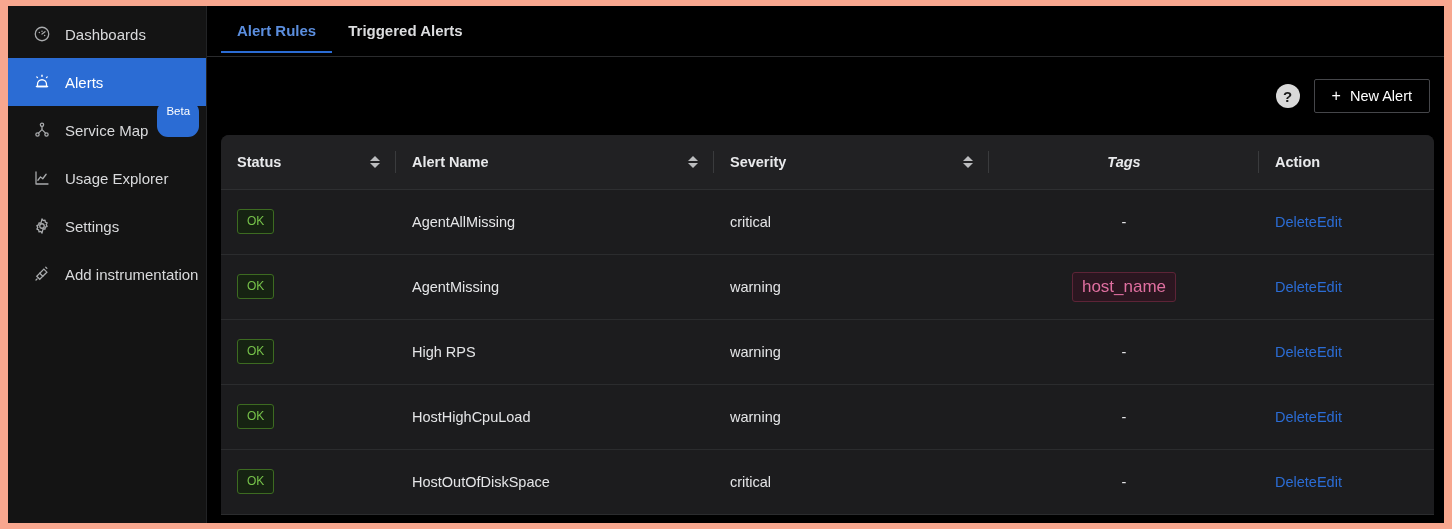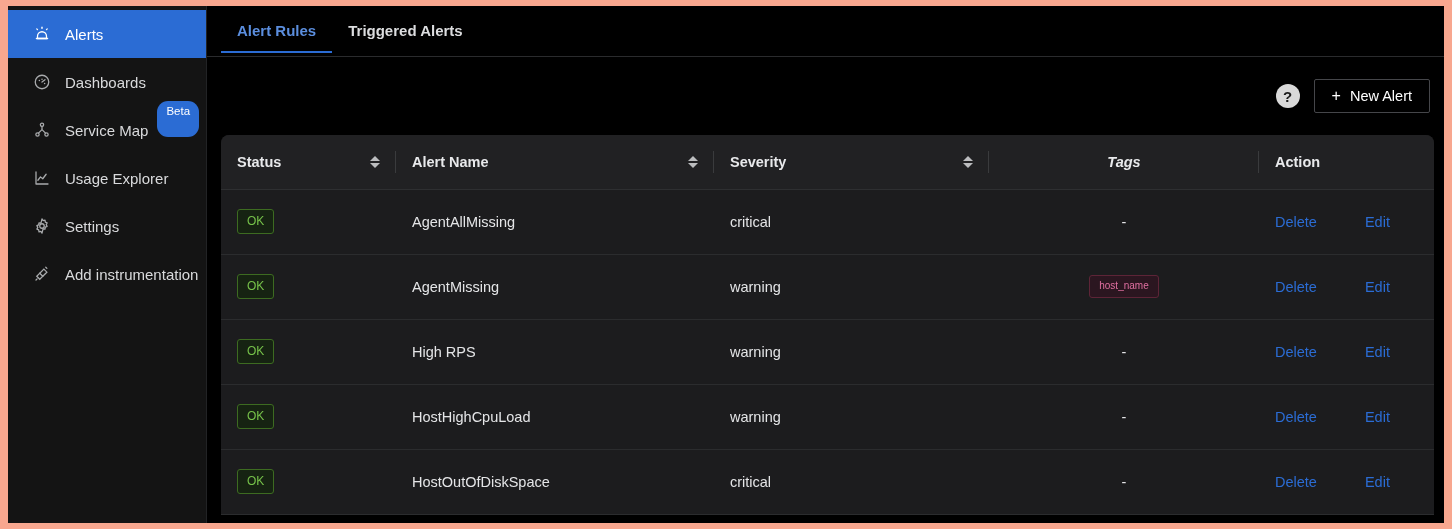--- a/index.html
+++ b/index.html
@@ -217,72 +217,72 @@
     font-size: 12px;
     line-height: 1;
     padding: 5px 9px 6px;
     border-radius: 3px;
   }
   .tag-chip {
     display: inline-block;
     border: 1px solid #5d2437;
     background: #2b1620;
     color: #e06fa0;
-    font-size: 10px;
+    font-size: 17px;
     line-height: 1;
     padding: 5px 9px 6px;
     border-radius: 3px;
   }
   .dash { color: #e4e5e7; }
   .link-btn {
     color: #2b6cd4;
     font-size: 14.5px;
     cursor: pointer;
     display: inline-block;
   }
-  .actions { display: flex; gap: 48px; align-items: center; }
+  .actions { display: flex; align-items: center; }
 
   
   col.c-status { width: 175px; }
   col.c-name   { width: 318px; }
   col.c-sev    { width: 275px; }
   col.c-tags   { width: 270px; }
   col.c-action { width: auto; }
 </style>
 </head>
 <body>
 
 <div id="frame">
 
   <nav id="sidebar">
 
+    <div class="nav-item">
+      <span class="nav-icon">
+        <svg width="18" height="18" viewBox="0 0 24 24" fill="none" stroke="currentColor" stroke-width="1.7">
+          <circle cx="12" cy="12" r="9"></circle>
+            <path d="M12 12l4-3" stroke-linecap="round"></path>
+          <circle cx="8.5" cy="10" r="1" fill="currentColor" stroke="none"></circle>
+          <circle cx="12" cy="8.2" r="1" fill="currentColor" stroke="none"></circle>
+          <circle cx="15.5" cy="14" r="1" fill="currentColor" stroke="none"></circle>
+        </svg>
+      </span>
+      <span>Dashboards</span>
+    </div>
+
     <div class="nav-item active">
       <span class="nav-icon">
         <svg width="18" height="18" viewBox="0 0 24 24" fill="none" stroke="currentColor" stroke-width="1.7" stroke-linecap="round">
           <path d="M6 18h12v-3a6 6 0 0 0-12 0v3z"></path>
             <path d="M4.5 18h15"></path>
           <path d="M12 4.5V3"></path>
             <path d="M6 6.2L5 5.2"></path>
             <path d="M18 6.2l1-1"></path>
         </svg>
       </span>
       <span>Alerts</span>
-    </div>
-
-    <div class="nav-item">
-      <span class="nav-icon">
-        <svg width="18" height="18" viewBox="0 0 24 24" fill="none" stroke="currentColor" stroke-width="1.7">
-          <circle cx="12" cy="12" r="9"></circle>
-            <path d="M12 12l4-3" stroke-linecap="round"></path>
-          <circle cx="8.5" cy="10" r="1" fill="currentColor" stroke="none"></circle>
-          <circle cx="12" cy="8.2" r="1" fill="currentColor" stroke="none"></circle>
-          <circle cx="15.5" cy="14" r="1" fill="currentColor" stroke="none"></circle>
-        </svg>
-      </span>
-      <span>Dashboards</span>
     </div>
 
 
     <div class="nav-item">
       <span class="nav-icon">
         <svg width="18" height="18" viewBox="0 0 24 24" fill="none" stroke="currentColor" stroke-width="1.7" stroke-linecap="round">
           <circle cx="12" cy="5" r="2.2"></circle>
             <circle cx="6" cy="18" r="2.2"></circle>
             <circle cx="18" cy="18" r="2.2"></circle>
           <path d="M12 7.2v4.3M12 11.5L7.3 16.2M12 11.5l4.7 4.7"></path>

